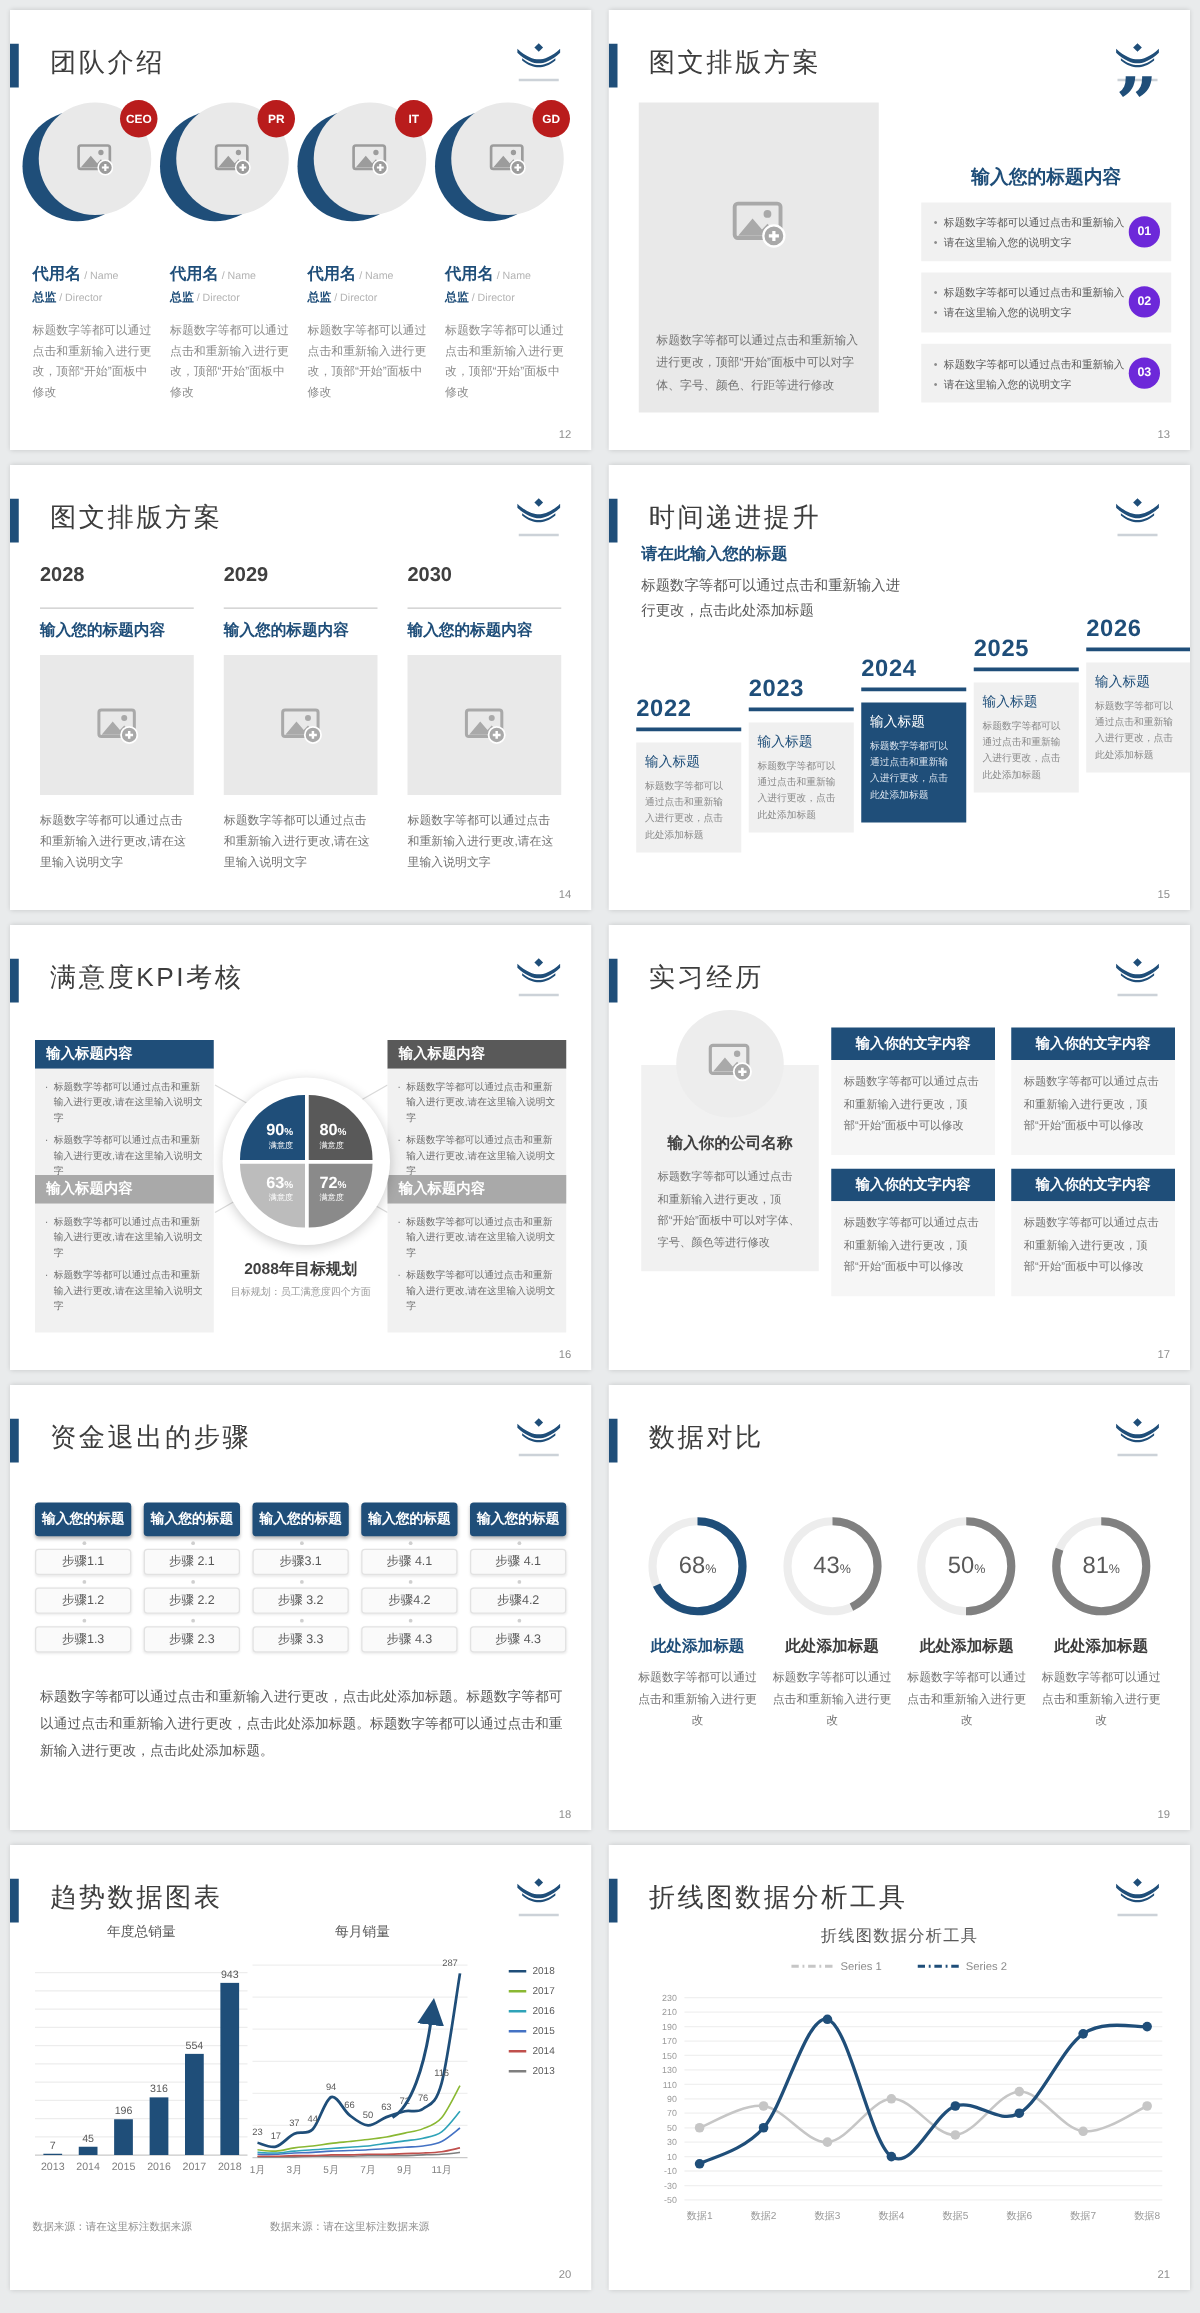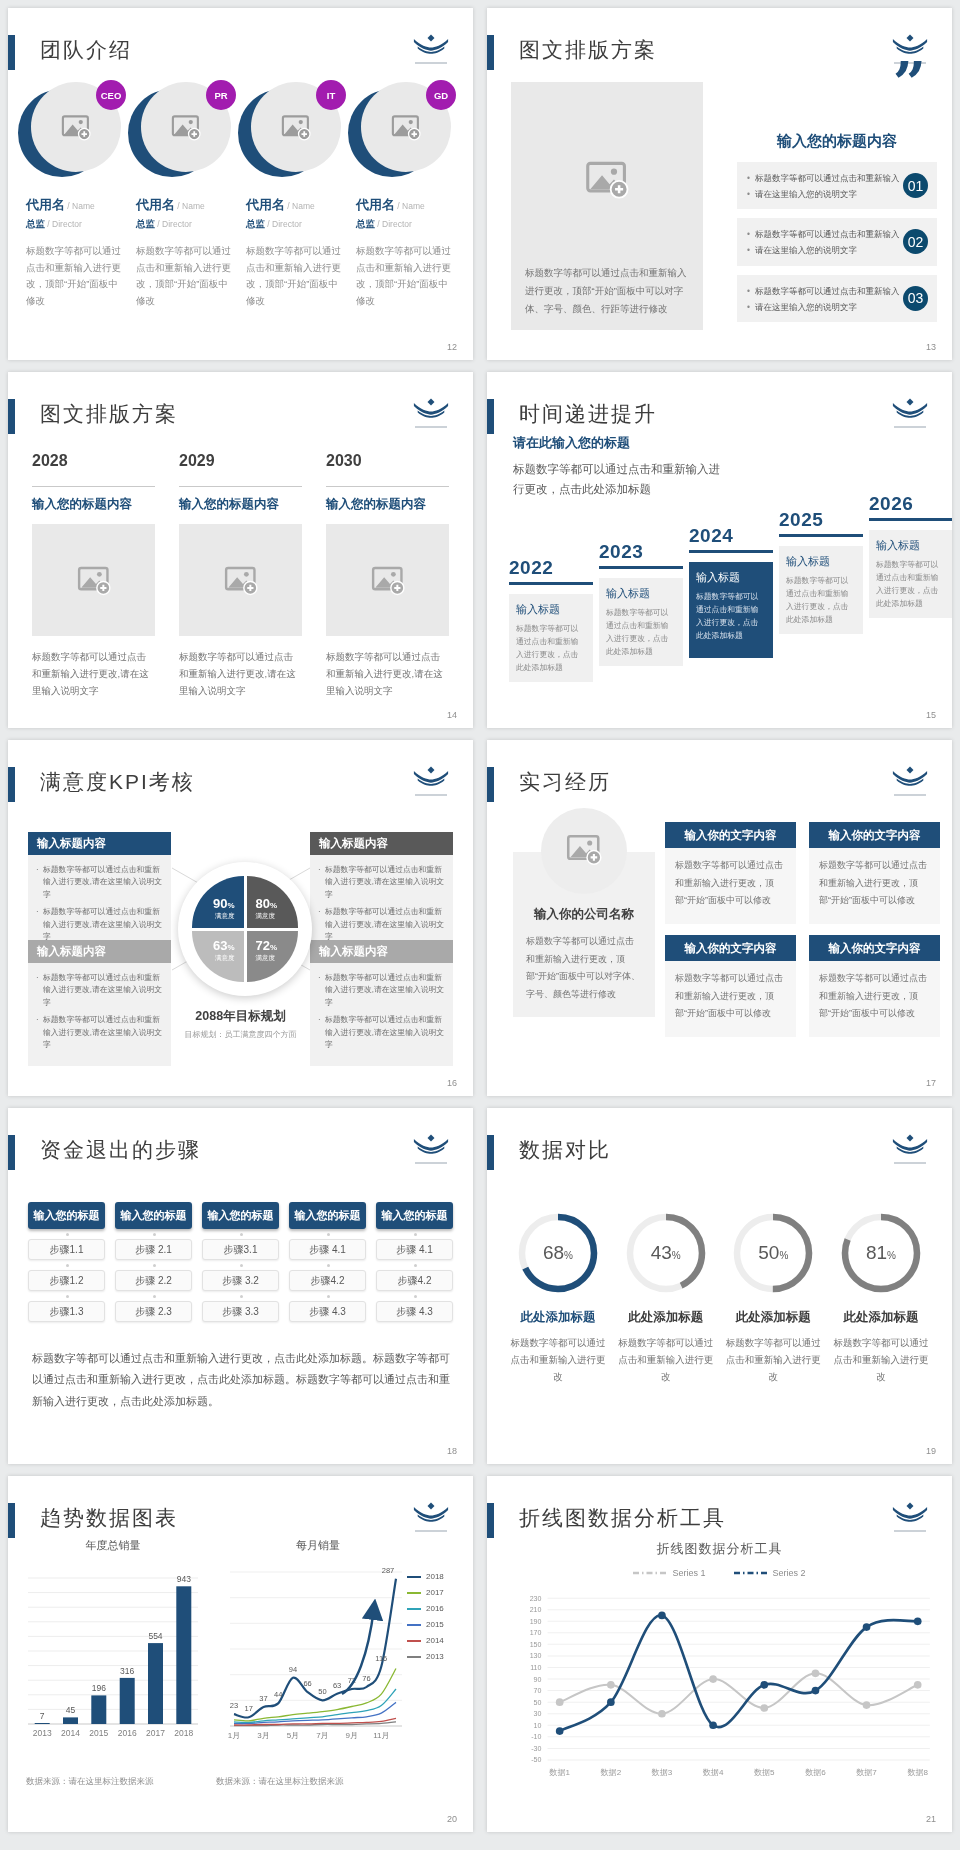--- a/index.html
+++ b/index.html
@@ -12,36 +12,36 @@
 .logo{position:absolute;right:22px;top:0;width:40px;text-align:center}
 .logo-sub{display:block;height:2px;width:32px;background:#ccd2d8;margin:2px auto 0}
 .pnum{position:absolute;right:16px;bottom:8px;font-size:9px;color:#8f8f8f}
 ul{list-style:none}
 
 .members{position:absolute;left:18px;right:18px;top:74px;display:flex;gap:13px}
 .member{width:97px;position:relative}
 .avwrap{position:relative;width:97px;height:97px}
 .crescent{position:absolute;left:-8px;top:7px;width:88px;height:88px;border-radius:50%;background:#1f4e79}
 .avcircle{position:absolute;left:5px;top:0;width:90px;height:90px;border-radius:50%;background:#e9e9e9;display:flex;align-items:center;justify-content:center}
-.badge{position:absolute;right:-3px;top:-2px;width:30px;height:30px;border-radius:50%;background:#a21caf;color:#fff;font-size:9.5px;font-weight:700;display:flex;align-items:center;justify-content:center}
-.mname{margin-top:17px;font-size:13px;color:#1f4e79;font-weight:700;white-space:nowrap}
+.badge{position:absolute;right:-3px;top:-2px;width:30px;height:30px;border-radius:50%;background:#b91c1c;color:#fff;font-size:9.5px;font-weight:700;display:flex;align-items:center;justify-content:center}
+.mname{margin-top:31px;font-size:13px;color:#1f4e79;font-weight:700;white-space:nowrap}
 .mrole{margin-top:4px;font-size:9.5px;color:#1f4e79;font-weight:700}
 .mname i,.mrole i{font-style:normal;font-weight:400;color:#b3b3b3;font-size:8.5px}
 .mdesc{margin-top:12px;font-size:9.5px;line-height:1.75;color:#8c8c8c}
 
 .l13-img{position:absolute;left:24px;top:74px;width:192px;height:248px;background:#e9e9e9}
 .l13-img .ph{position:absolute;left:50%;top:40%;transform:translate(-50%,-50%)}
 .l13-cap{position:absolute;left:14px;right:12px;bottom:12px;font-size:9.5px;color:#737373;line-height:1.9}
 .l13-quote{position:absolute;right:26px;top:58px;font-family:"DejaVu Serif","Liberation Serif",serif;font-weight:700;font-size:58px;line-height:.62;color:#1f4e79}
 .l13-heading{position:absolute;left:250px;top:124px;width:200px;text-align:center;font-size:15px;font-weight:700;color:#1f4e79}
 .l13-rows{position:absolute;left:250px;top:154px;width:200px}
 .l13-row{position:relative;background:#f1f1f1;margin-bottom:9px;padding:9px 36px 7px 10px;min-height:47px}
 .l13-row li{font-size:8.5px;color:#595959;line-height:1.85;padding-left:8px;position:relative}
 .l13-row li::before{content:"•";position:absolute;left:0;color:#8c8c8c}
-.l13-badge{position:absolute;right:9px;top:11px;width:25px;height:25px;border-radius:50%;background:#0c4a6e;color:#fff;font-weight:400;font-size:14px;display:flex;align-items:center;justify-content:center}
+.l13-badge{position:absolute;right:9px;top:11px;width:25px;height:25px;border-radius:50%;background:#6d28d9;color:#fff;font-weight:700;font-size:10px;display:flex;align-items:center;justify-content:center}
 
 .l14-cols{position:absolute;left:24px;right:24px;top:80px;display:flex;gap:24px}
 .l14-col{flex:1}
 .l14-year{font-size:16px;font-weight:700;color:#404040;padding-bottom:16px;border-bottom:1px solid #c9c9c9}
 .l14-h{margin-top:9px;font-size:12.5px;font-weight:700;color:#1f4e79}
 .l14-img{margin-top:11px;height:112px;background:#e9e9e9;display:flex;align-items:center;justify-content:center}
 .l14-d{margin-top:12px;font-size:9.5px;color:#737373;line-height:1.8}
 
 .l15-intro{position:absolute;left:26px;top:62px;width:240px}
 .l15-it{font-size:13px;font-weight:700;color:#1f4e79}
@@ -94,21 +94,21 @@
 .d-item{width:98px;text-align:center}
 .d-ring{position:relative;width:82px;height:82px;margin:0 auto}
 .d-val{position:absolute;inset:0;display:flex;align-items:center;justify-content:center;font-size:19px;color:#595959}
 .d-val i{font-style:normal;font-size:10px;margin-top:5px}
 .d-t{margin-top:15px;font-size:12.5px;font-weight:700;color:#3d3d3d}
 .d-item.acc .d-t{color:#1f4e79}
 .d-d{margin-top:8px;font-size:9.5px;color:#737373;line-height:1.8}
 
 .t-title{font-size:11px;color:#595959;text-align:center;margin-bottom:3px}
 .t-chart-l{position:absolute;left:12px;top:62px;width:186px}
-.t-chart-r{position:absolute;left:216px;top:62px;width:188px}
+.t-chart-r{position:absolute;left:188px;top:62px;width:188px}
 .t-legend{position:absolute;right:10px;top:96px;width:56px}
 .t-leg-item{display:flex;align-items:center;gap:5px;margin-bottom:7px;font-size:8px;color:#595959}
 .t-leg-item .sw{width:14px;height:2px;flex:none}
 .t-src{position:absolute;font-size:8.5px;color:#8f8f8f;top:300px}
 
 .lt-title{position:absolute;top:64px;left:0;right:0;text-align:center;font-size:13px;color:#595959;letter-spacing:1px}
 .lt-legend{position:absolute;top:92px;left:0;right:0;display:flex;justify-content:center;gap:28px}
 .lt-leg{display:flex;align-items:center;gap:5px;font-size:9px;color:#8c8c8c}
 .lt-chart{position:absolute;left:14px;right:10px;top:110px}
 </style>

